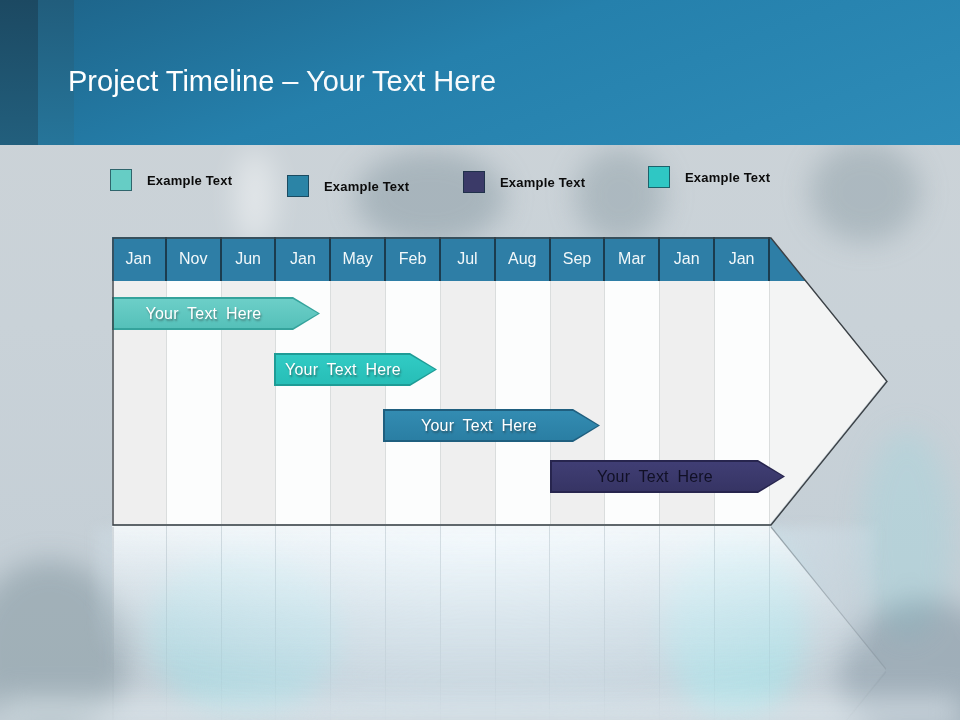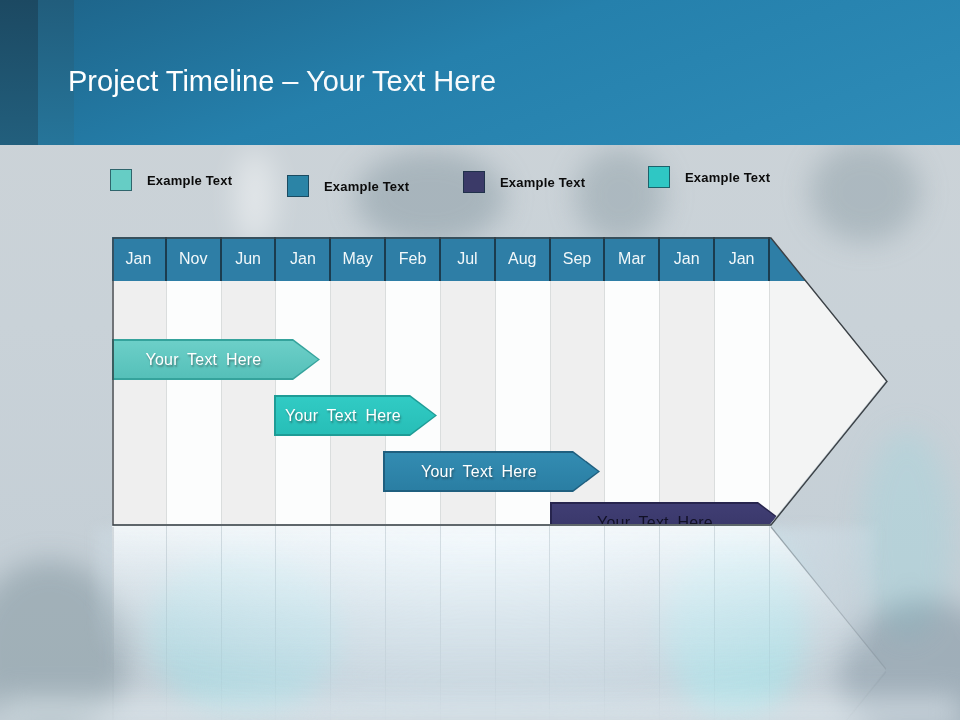--- a/index.html
+++ b/index.html
@@ -41,22 +41,22 @@
   .tri-zone{position:absolute;left:658px;right:0;top:0;bottom:0;background:#f3f4f4;}
   .cols{position:absolute;left:0;top:0;width:658px;height:100%;display:flex;}
   .col{flex:1;border-right:1px solid #dadddd;box-sizing:border-box;background:#fcfdfd;}
   .col:nth-child(odd){background:#efefef;}
   .head-band{position:absolute;left:0;right:0;top:0;height:44px;background:#2E7EA6;}
   .head-cells{position:absolute;left:0;top:0;width:658px;height:100%;display:flex;}
   .month-cell{flex:1;display:flex;align-items:center;justify-content:center;
               border-right:2px solid #1B3C4F;box-sizing:border-box;
               color:#f2f8fa;font-size:16px;}
   
-  .bar{position:absolute;height:41px;
-       clip-path:polygon(0 0,calc(100% - 27px) 0,100% 50%,calc(100% - 27px) 100%,0 100%);margin-top:42px;}
+  .bar{position:absolute;height:33px;
+       clip-path:polygon(0 0,calc(100% - 27px) 0,100% 50%,calc(100% - 27px) 100%,0 100%);}
   .bar-fill{position:absolute;left:2px;top:2px;right:2px;bottom:2px;
             clip-path:polygon(0 0,calc(100% - 25px) 0,100% 50%,calc(100% - 25px) 100%,0 100%);
             display:flex;align-items:center;justify-content:center;padding-right:25px;}
   .bar-label{font-size:16px;word-spacing:4px;letter-spacing:.2px;color:#fff;
              text-shadow:1px 2px 2px rgba(35,35,35,.45);white-space:nowrap;}
   .b1{left:0;   top:60px; width:208px;background:#35A39C;}
   .b1 .bar-fill{background:linear-gradient(180deg,#6ccfc8,#55c0b9);}
   .b2{left:162px;top:116px;width:163px;background:#1E9C96;}
   .b2 .bar-fill{background:linear-gradient(180deg,#31cbc4,#27beb7);}
   .b3{left:271px;top:172px;width:217px;background:#1F5F7F;}

